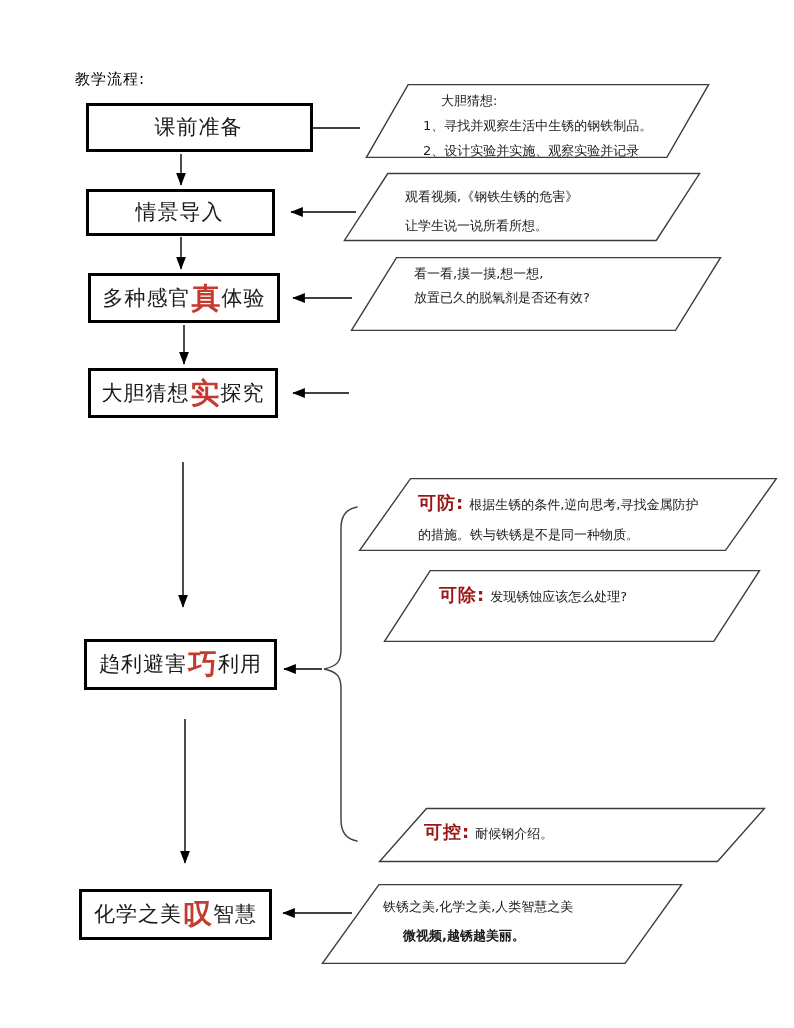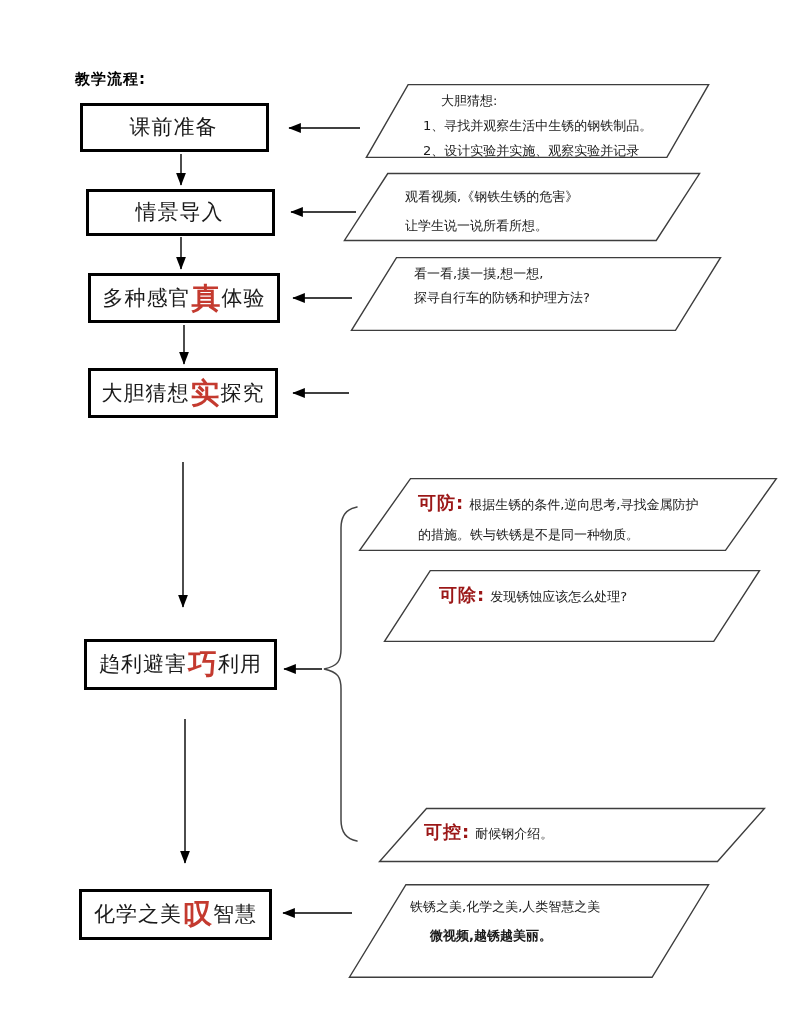--- a/index.html
+++ b/index.html
@@ -6,21 +6,21 @@
   .page{
     position:relative;
     width:794px;height:1028px;
     background:#ffffff;
     font-family:"DejaVu Sans","Liberation Sans",sans-serif;
     color:#111;
     overflow:hidden;
   }
   .doc-title{
     position:absolute;left:75px;top:70px;
-    font-size:15px;font-weight:bold;letter-spacing:1px;color:#000;
+    font-size:15px;font-weight:normal;letter-spacing:1px;color:#000;
   }
   
   .fbox{
     position:absolute;
     border:3.5px solid #000;
     background:#fff;
     display:flex;align-items:center;justify-content:center;
     box-sizing:border-box;
     white-space:nowrap;
   }
@@ -92,21 +92,21 @@
     <line x1="185" y1="719" x2="185" y2="863" marker-end="url(#ah)"></line>
     <line x1="360" y1="128" x2="289" y2="128" marker-end="url(#ah)"></line>
     <line x1="356" y1="212" x2="291" y2="212" marker-end="url(#ah)"></line>
     <line x1="352" y1="298" x2="293" y2="298" marker-end="url(#ah)"></line>
     <line x1="349" y1="393" x2="293" y2="393" marker-end="url(#ah)"></line>
     <line x1="322" y1="669" x2="284" y2="669" marker-end="url(#ah)"></line>
     <line x1="352" y1="913" x2="283" y2="913" marker-end="url(#ah)"></line>
     <path class="brace" d="M 357 507 C 346 509 341 516 341 528 L 341 649 C 341 661 338 666 324 669 C 338 672 341 677 341 689 L 341 820 C 341 832 346 839 357 841"></path>
   </svg>
 
-  <div class="fbox" style="left:80px;top:103px;width:189px;height:49px">
+  <div class="fbox" style="left:86px;top:103px;width:227px;height:49px">
     <span class="bpre">课前准备</span>
       <span class="bred"></span>
       <span class="bpost"></span>
   </div>
   <div class="fbox" style="left:86px;top:189px;width:189px;height:47px">
     <span class="bpre">情景导入</span>
       <span class="bred"></span>
       <span class="bpost"></span>
   </div>
   <div class="fbox" style="left:88px;top:273px;width:192px;height:50px">
@@ -150,21 +150,21 @@
       <div class="nline">让学生说一说所看所想。</div>
     </div>
   </div>
 
   <div class="note n3" style="left:350px;top:257px;width:372px;height:74px">
     <svg class="shape" viewBox="0 0 100 100" preserveAspectRatio="none">
         <polygon points="12.5,0.8 99.6,0.8 87.5,99.2 0.4,99.2" vector-effect="non-scaling-stroke"></polygon>
       </svg>
     <div class="ntext">
       <div class="nline">看一看,摸一摸,想一想,</div>
-      <div class="nline">探寻自行车的防锈和护理方法?</div>
+      <div class="nline">放置已久的脱氧剂是否还有效?</div>
     </div>
   </div>
 
 
   <div class="note n5" style="left:358px;top:478px;width:420px;height:73px">
     <svg class="shape" viewBox="0 0 100 100" preserveAspectRatio="none">
         <polygon points="12.5,0.8 99.6,0.8 87.5,99.2 0.4,99.2" vector-effect="non-scaling-stroke"></polygon>
       </svg>
     <div class="ntext">
       <div class="nline"><span class="nlabel">可防:</span><span>根据生锈的条件,逆向思考,寻找金属防护</span></div>
@@ -184,21 +184,21 @@
 
   <div class="note n8" style="left:378px;top:808px;width:388px;height:54px">
     <svg class="shape" viewBox="0 0 100 100" preserveAspectRatio="none">
         <polygon points="12.5,0.8 99.6,0.8 87.5,99.2 0.4,99.2" vector-effect="non-scaling-stroke"></polygon>
       </svg>
     <div class="ntext">
       <div class="nline"><span class="nlabel">可控:</span><span>耐候钢介绍。</span></div>
     </div>
   </div>
 
-  <div class="note n9" style="left:348px;top:884px;width:362px;height:94px">
+  <div class="note n9" style="left:321px;top:884px;width:362px;height:80px">
     <svg class="shape" viewBox="0 0 100 100" preserveAspectRatio="none">
         <polygon points="16,0.8 99.6,0.8 84,99.2 0.4,99.2" vector-effect="non-scaling-stroke"></polygon>
       </svg>
     <div class="ntext">
       <div class="nline">铁锈之美,化学之美,人类智慧之美</div>
       <div class="nline">微视频,越锈越美丽。</div>
     </div>
   </div>
 
 </div>

